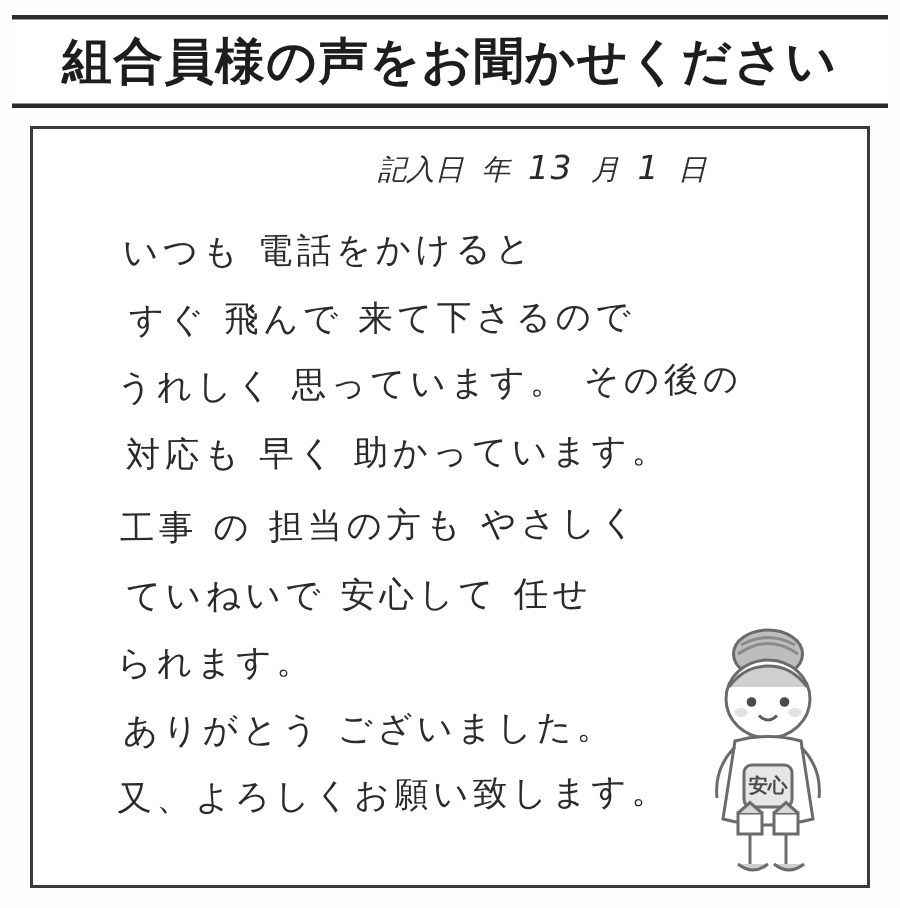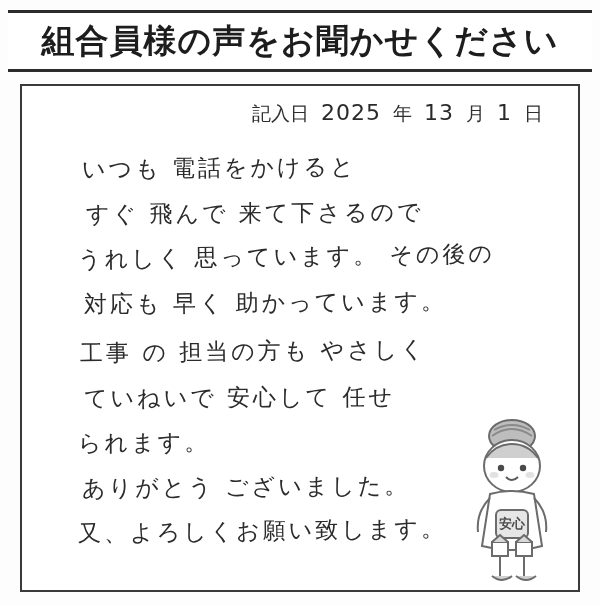--- a/index.html
+++ b/index.html
@@ -60,20 +60,21 @@
 
   
   .dateline {
     position: absolute;
     left: 230px;
     top: 14px;
     display: flex;
     align-items: baseline;
     gap: 12px;
     color: #2f2f2f;
+    font-style: italic;
   }
   .date-label {
     font-family: "DejaVu Sans", sans-serif;
     font-size: 19px;
   }
   .hand {
     font-family: "DejaVu Sans", sans-serif;
     color: #2a2a2a;
   }
   .date-val {
@@ -132,21 +133,20 @@
 <div class="sheet">
 
   <div class="header">
     <div class="header-title">組合員様の声をお聞かせください</div>
   </div>
 
   <div class="formbox">
 
     <div class="dateline">
       <span class="date-label">記入日</span>
-      <span class="hand date-val">2025</span>
       <span class="date-unit">年</span>
       <span class="hand date-val">13</span>
       <span class="date-unit">月</span>
       <span class="hand date-val">1</span>
       <span class="date-unit">日</span>
     </div>
 
     <div class="body-text">
       <div class="line l1">いつも 電話をかけると</div>
       <div class="line l2">すぐ 飛んで 来て下さるので</div>

